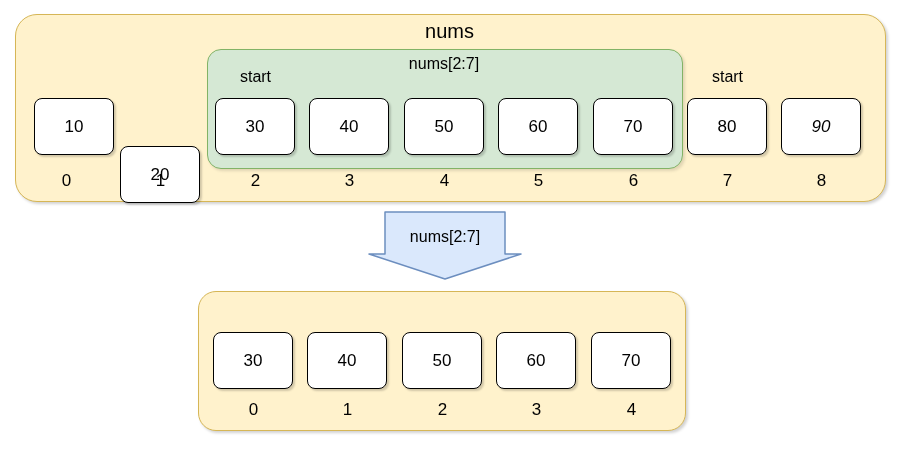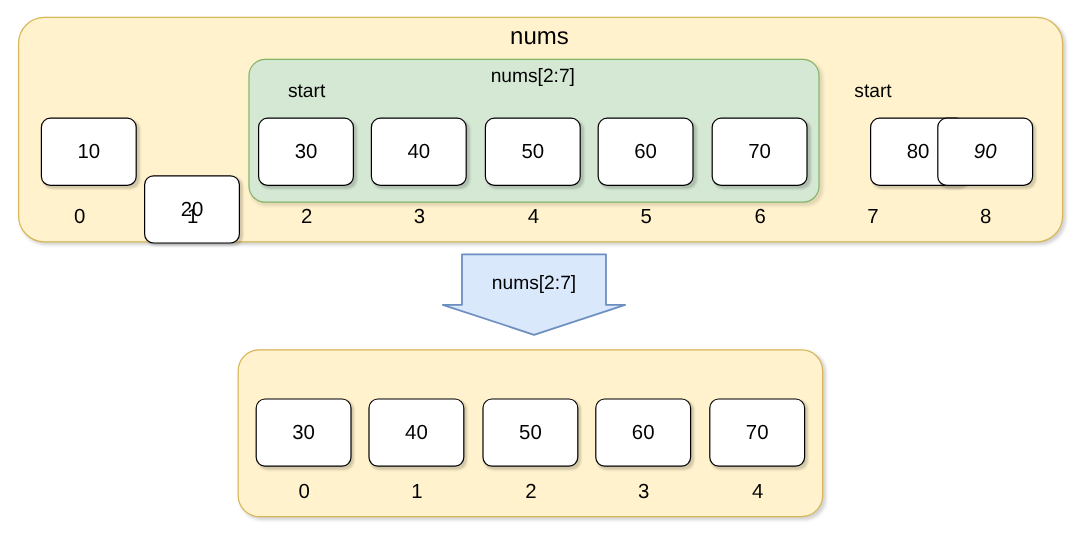--- a/index.html
+++ b/index.html
@@ -121,21 +121,21 @@
   <div class="small-label" style="left:215px; top:68px;">start</div>
   <div class="small-label" style="left:687px; top:68px;">start</div>
 
   <div class="cell cell-top" style="left:34px;">10</div>
   <div class="cell cell-top" style="left:120px;margin-top:48px;">20</div>
   <div class="cell cell-top" style="left:215px;">30</div>
   <div class="cell cell-top" style="left:309px;">40</div>
   <div class="cell cell-top" style="left:404px;">50</div>
   <div class="cell cell-top" style="left:498px;">60</div>
   <div class="cell cell-top" style="left:593px;">70</div>
-  <div class="cell cell-top" style="left:687px;margin-left:38px;">80</div>
+  <div class="cell cell-top" style="left:687px;">80</div>
   <div class="cell cell-top" style="left:781px;font-style:italic;">90</div>
 
   <div class="index-label index-top" style="left:26px;">0</div>
   <div class="index-label index-top" style="left:120px;">1</div>
   <div class="index-label index-top" style="left:215px;">2</div>
   <div class="index-label index-top" style="left:309px;">3</div>
   <div class="index-label index-top" style="left:404px;">4</div>
   <div class="index-label index-top" style="left:498px;">5</div>
   <div class="index-label index-top" style="left:593px;">6</div>
   <div class="index-label index-top" style="left:687px;">7</div>

